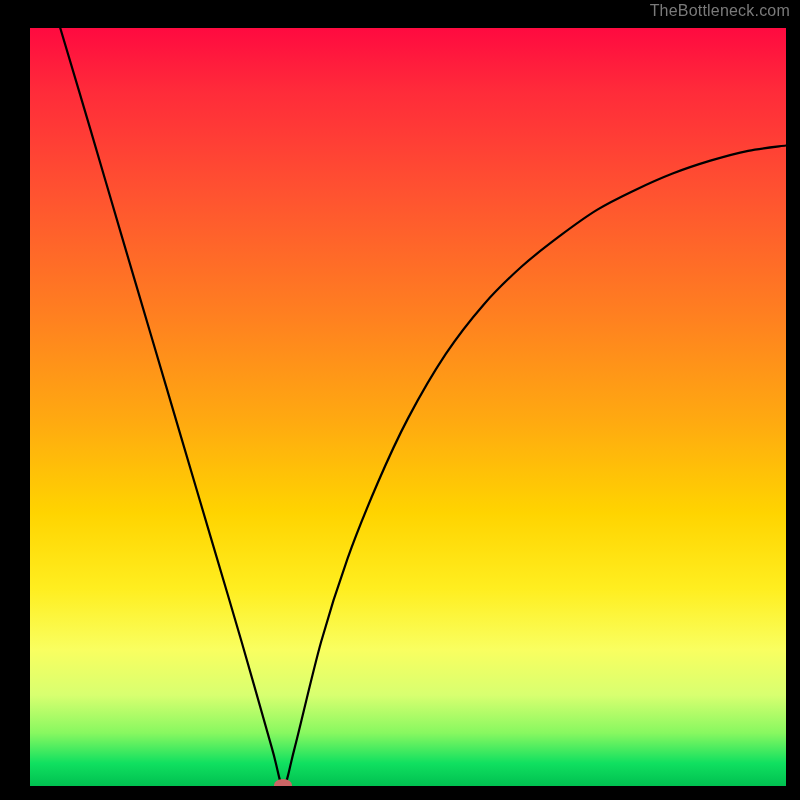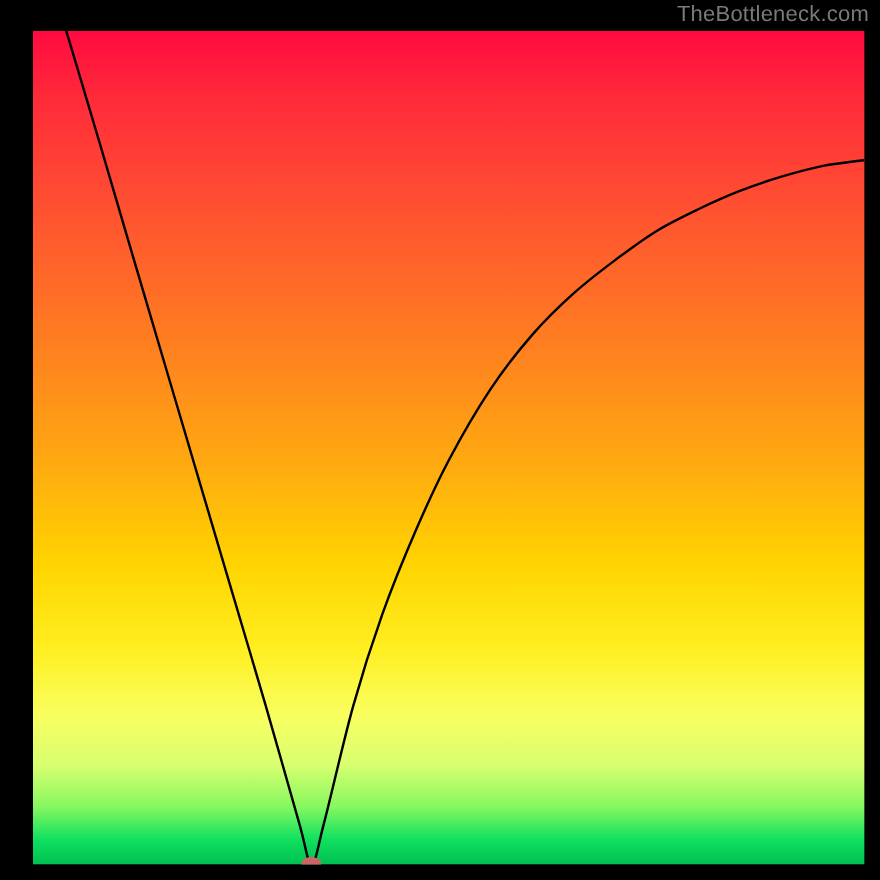--- a/index.html
+++ b/index.html
@@ -58,21 +58,21 @@
     height: 12px;
     border-radius: 50% / 50%;
     background: #cc6666;
     transform: translate(-50%, -50%);
   }
   .watermark {
     position: absolute;
     top: 2px;
     right: 10px;
     color: #7a7a7a;
-    font-size: 20px;
+    font-size: 16px;
     font-weight: 500;
     letter-spacing: 0.2px;
   }
 </style>
 </head>
 <body>
 
 <div class="frame">
   <div class="watermark">TheBottleneck.com</div>
   <div class="plot-area">

